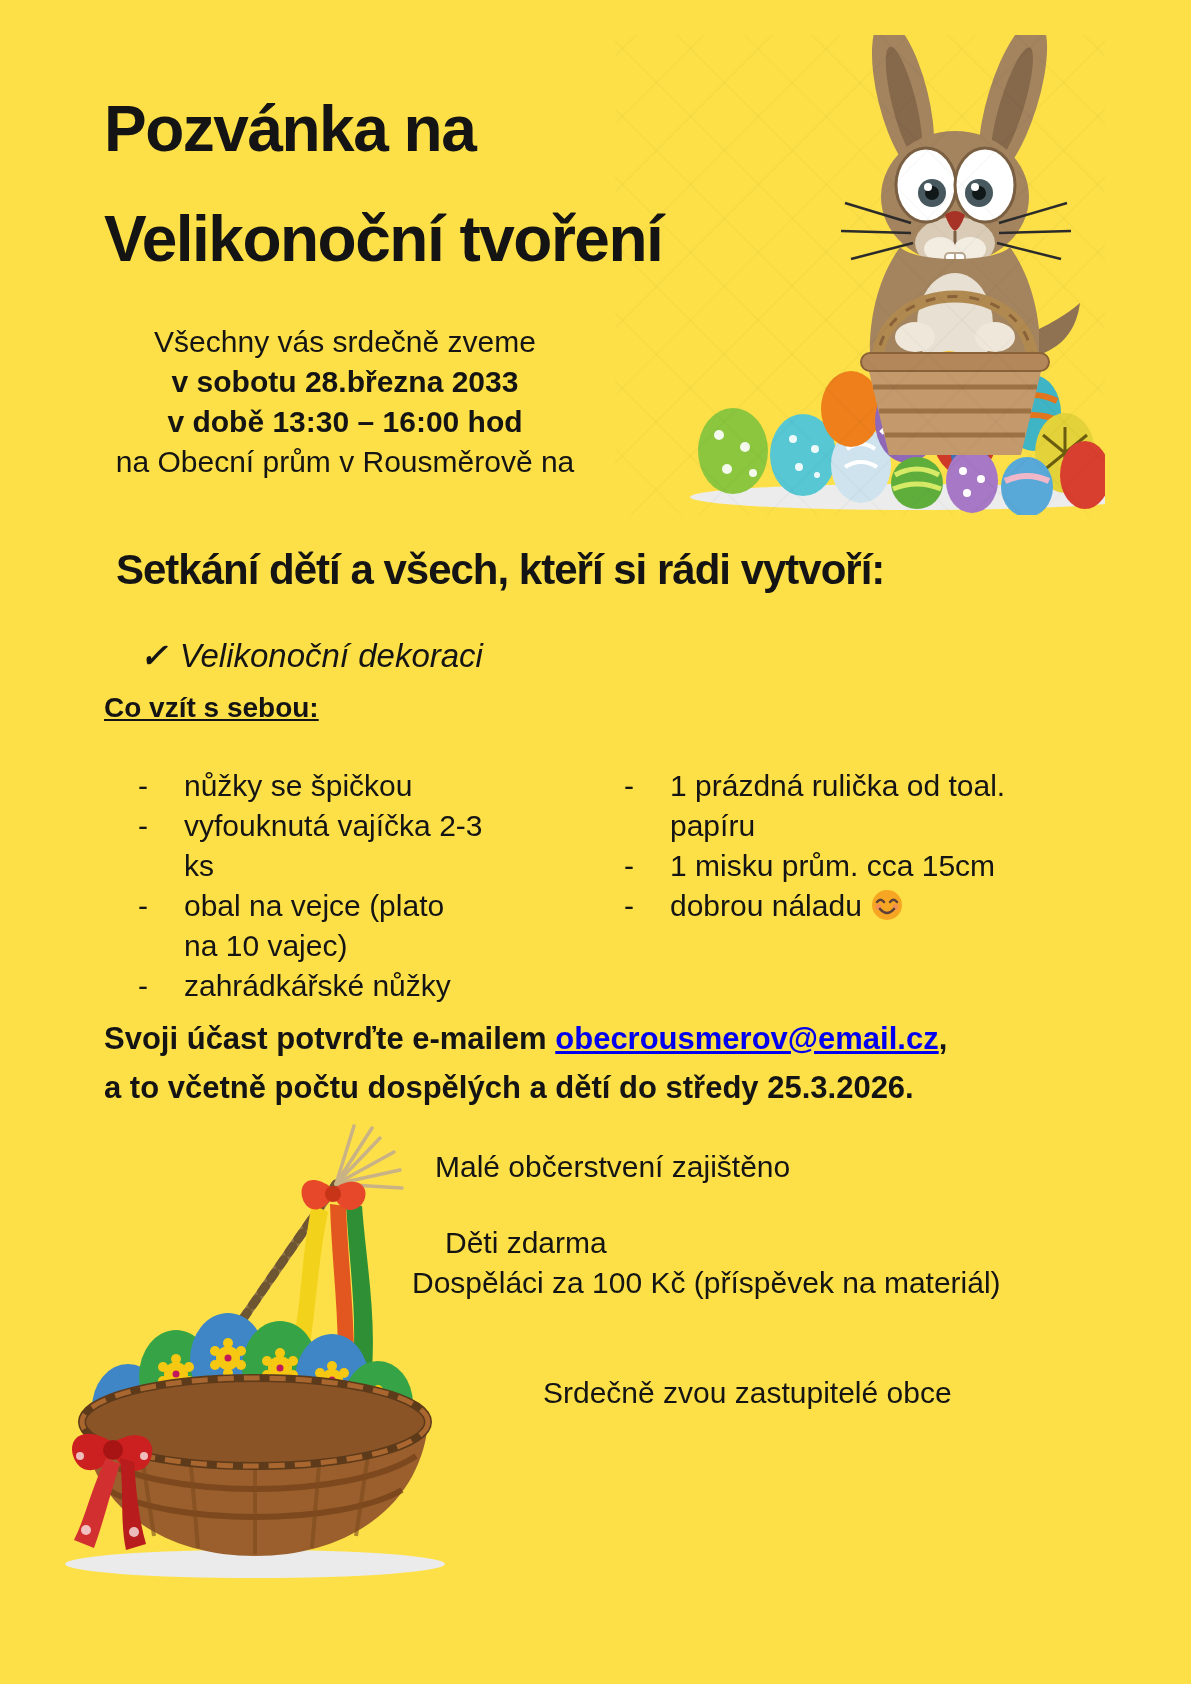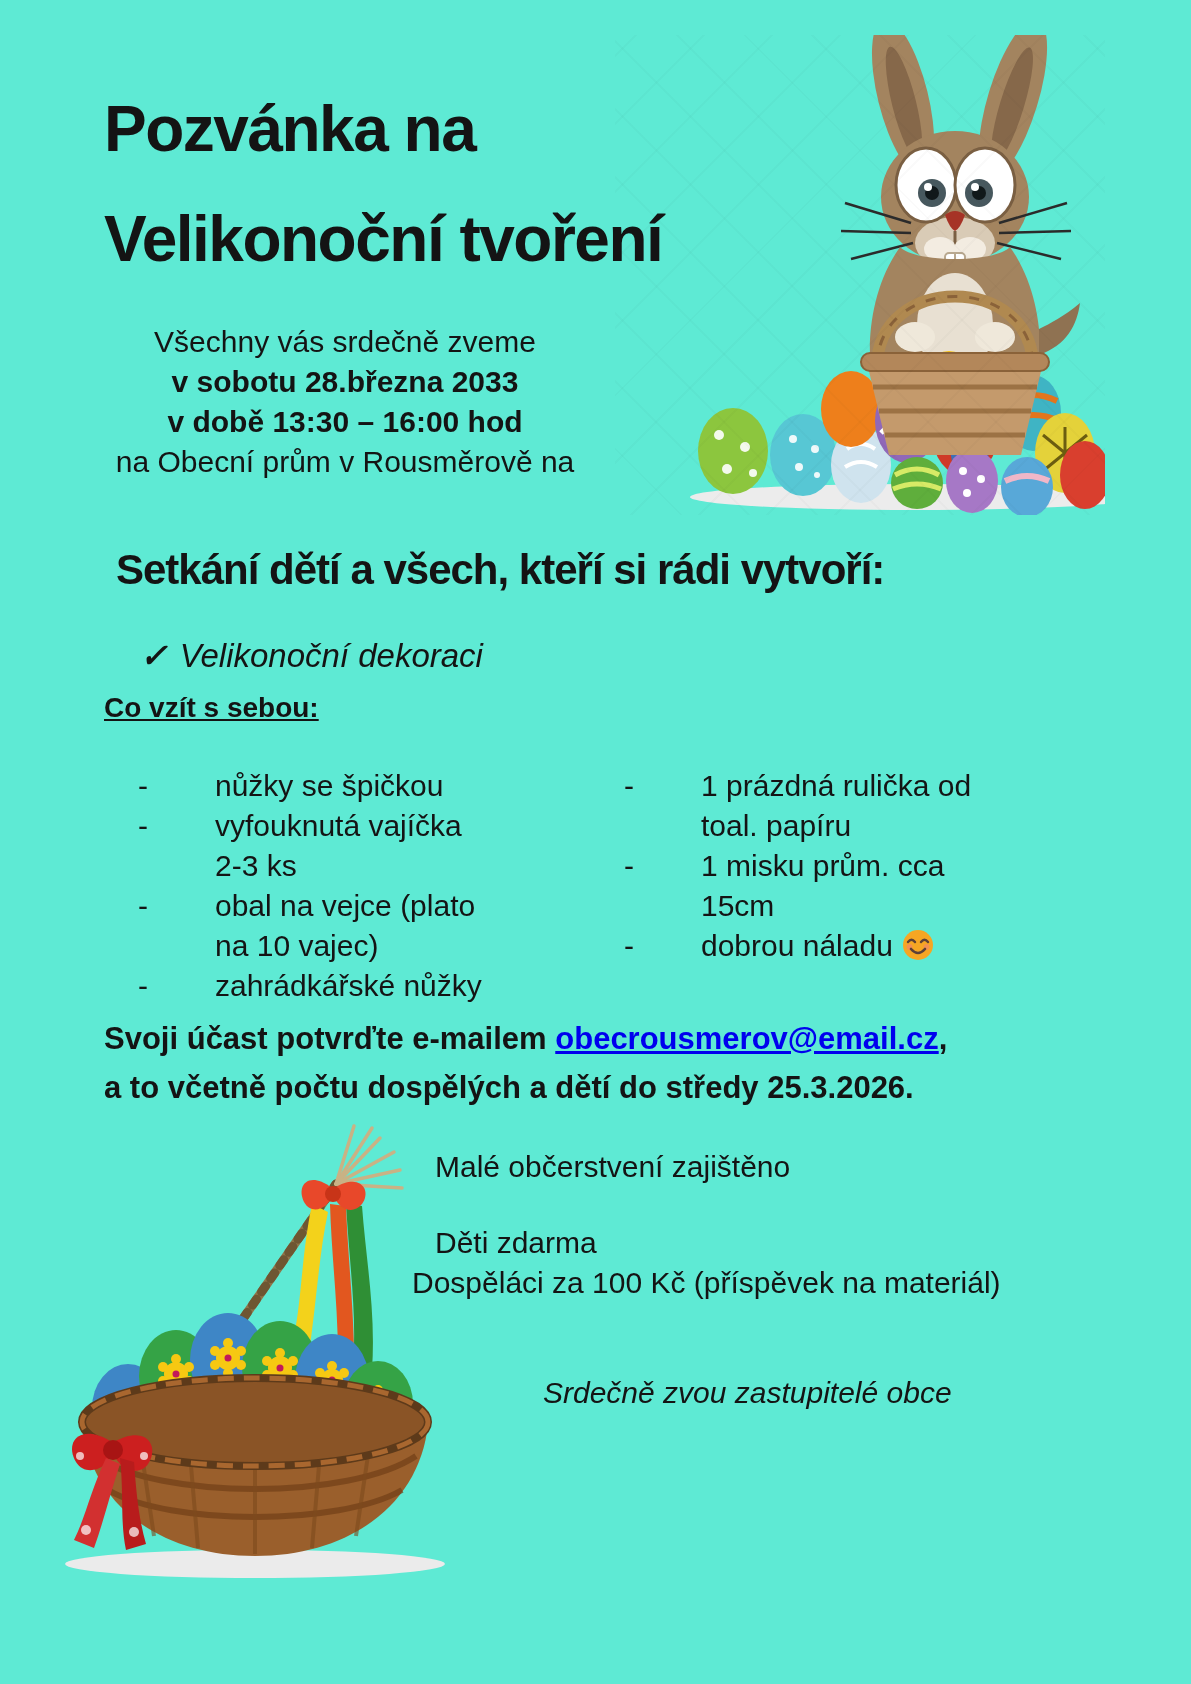--- a/index.html
+++ b/index.html
@@ -1,17 +1,17 @@
 <!DOCTYPE html>
 <html><head>
 <meta charset="utf-8">
 <style>
   html,body { margin:0; padding:0; background:#ffffff; }
   .page {
-    position:relative; width:1191px; height:1684px; background:#5eead4;
+    position:relative; width:1191px; height:1684px; background:#fde047;
     font-family:"Liberation Sans", sans-serif; color:#111; overflow:hidden;
   }
 
   
   .title {
     position:absolute; left:104px; top:74px;
     font-size:64px; font-weight:700; line-height:110px;
     letter-spacing:-1.5px; color:#141414;
   }
 
@@ -48,36 +48,36 @@
   
   .bring-heading {
     position:absolute; left:104px; top:692px;
     font-size:28px; font-weight:700; text-decoration:underline; color:#141414;
   }
   .list { position:absolute; font-size:30px; line-height:40px; color:#141414; }
   .list.left  { left:132px; top:766px; width:352px; }
   .list.right { left:618px; top:766px; width:388px; }
   .item { display:flex; align-items:flex-start; }
   .item .marker { flex:0 0 46px; padding-left:6px; }
-  .item .txt { flex:1;margin-left:31px; }
+  .item .txt { flex:1; }
   .emoji-svg { vertical-align:-6px; margin-left:8px; }
 
   
   .rsvp {
     position:absolute; left:104px; top:1014px; width:960px;
     font-size:31px; font-weight:700; line-height:49px; color:#141414;
   }
   .rsvp a { color:#0000ee; text-decoration:underline; cursor:pointer; }
 
   
   .info { position:absolute; font-size:30px; color:#141414; white-space:nowrap; }
   .info-refreshments { left:435px; top:1144px;margin-top:6px; }
-  .info-kids         { left:435px; top:1226px; }
+  .info-kids         { left:445px; top:1226px; }
   .info-adults       { left:412px; top:1266px; }
-  .signature         { left:543px; top:1376px;font-style:italic; }
+  .signature         { left:543px; top:1376px; }
 
   
   .basket-wrap { position:absolute; left:50px; top:1112px; width:410px; height:470px; }
 </style>
 </head>
 <body>
 
 <div class="page">
 
   <div class="title">

